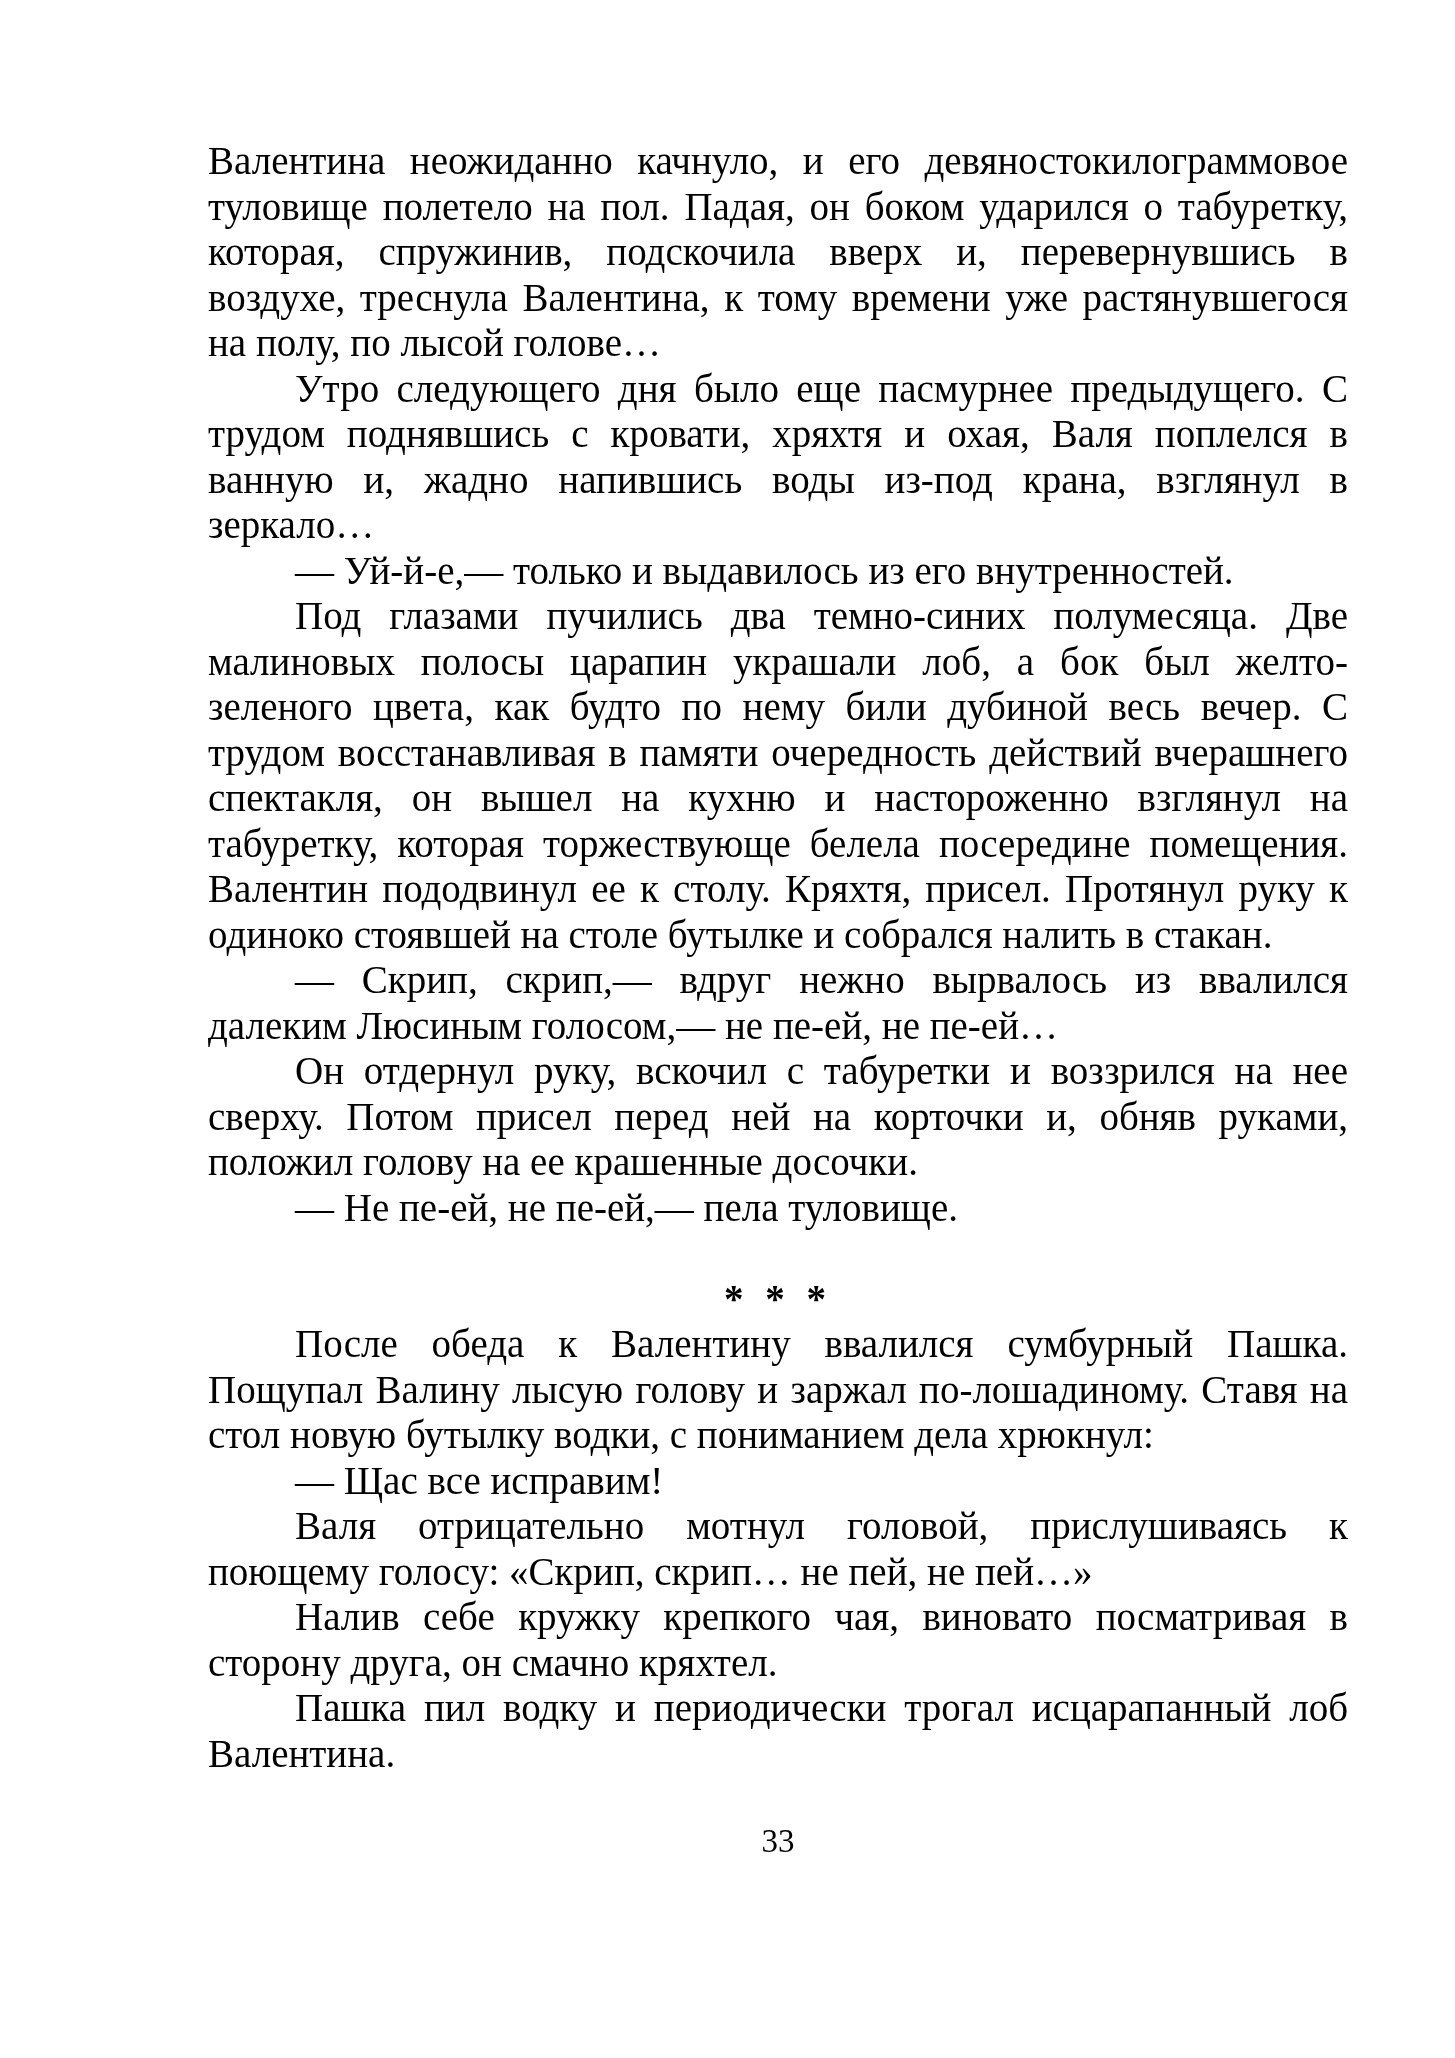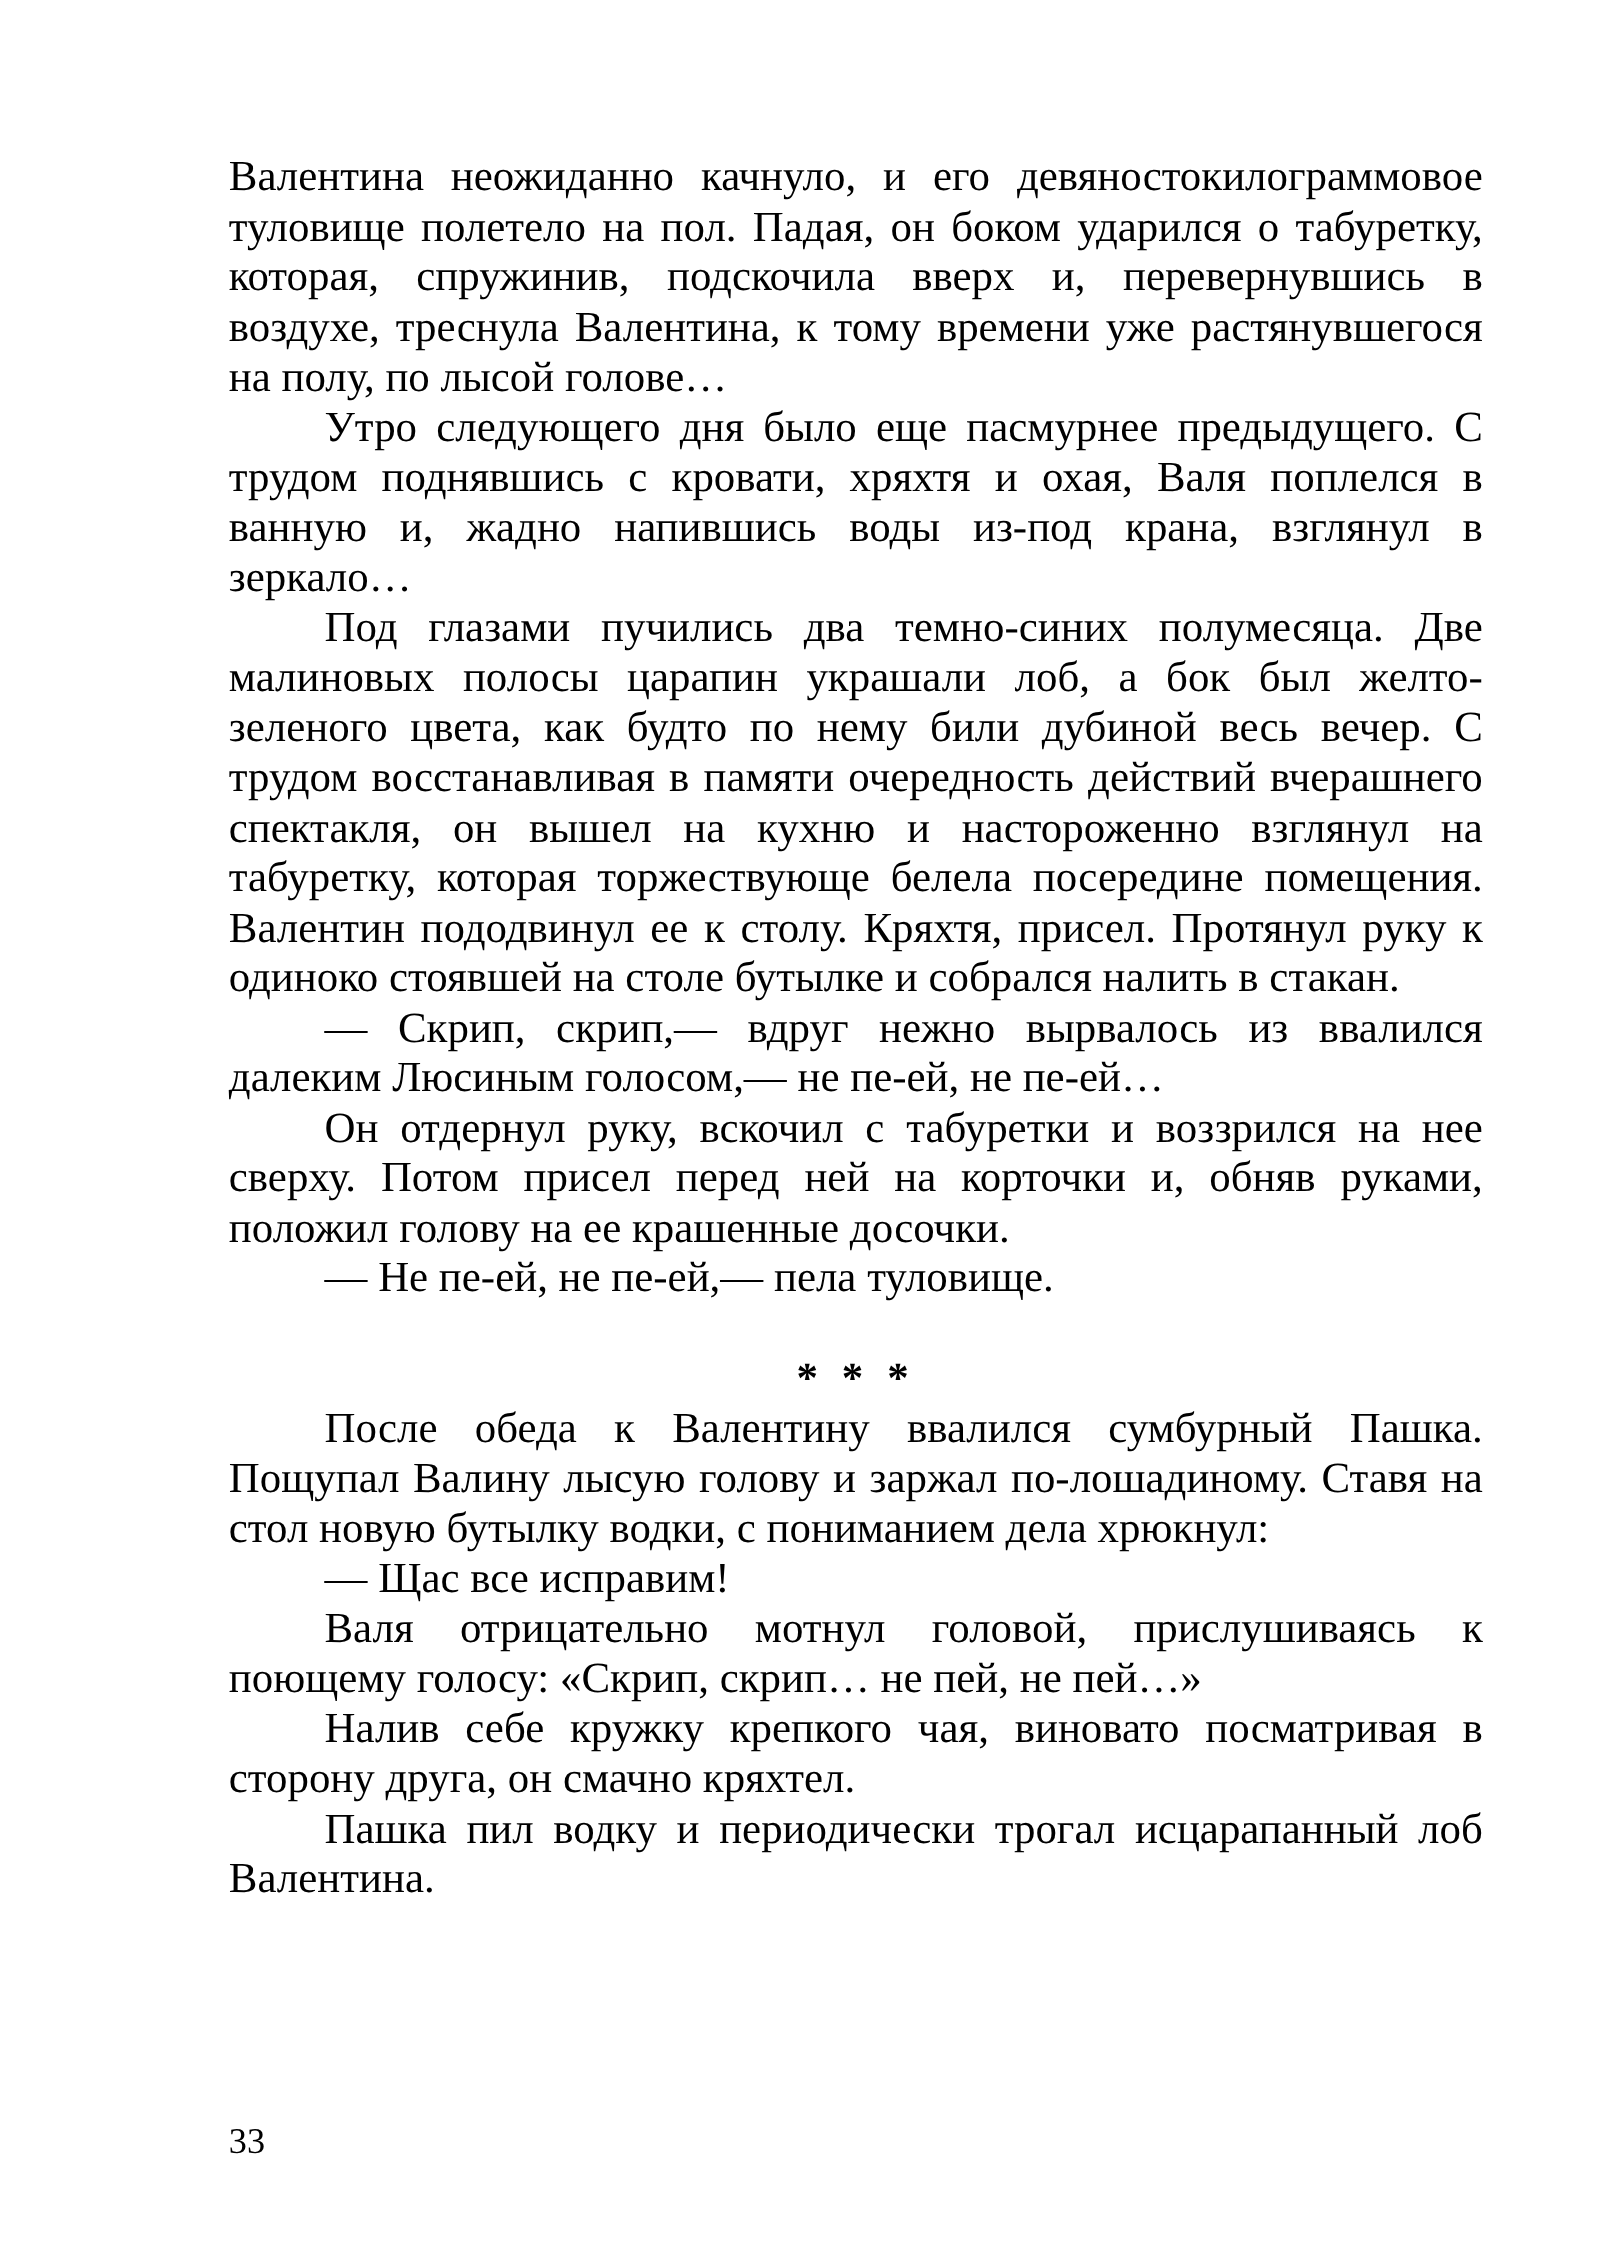--- a/index.html
+++ b/index.html
@@ -35,33 +35,35 @@
   p.separator {
     margin: 45.5px 0 0 0;
     text-align: center;
     text-indent: 0;
     font-weight: bold;
     letter-spacing: 6px;
   }
   .page-number {
     position: absolute;
     left: 208px;
-    top: 1928px;
+    top: 1822px;
     width: 1140px;
+    text-align: center;
     font-size: 33px;
     line-height: 38px;
   }
 </style>
 </head>
 <body>
 
 <div class="page">
   <div class="textcol">
     <p class="para no-indent">Валентина неожиданно качнуло, и его девяностокилограммовое туловище полетело на пол. Падая, он боком ударился о табуретку, которая, спружинив, подскочила вверх и, перевернувшись в воздухе, треснула Валентина, к тому времени уже растянувшегося на полу, по лысой голове…</p>
     <p class="para">Утро следующего дня было еще пасмурнее предыдущего. С трудом поднявшись с кровати, хряхтя и охая, Валя поплелся в ванную и, жадно напившись воды из-под крана, взглянул в зеркало…</p>
+    <p class="para">— Уй-й-е,— только и выдавилось из его внутренностей.</p>
     <p class="para">Под глазами пучились два темно-синих полумесяца. Две малиновых полосы царапин украшали лоб, а бок был желто-зеленого цвета, как будто по нему били дубиной весь вечер. С трудом восстанавливая в памяти очередность действий вчерашнего спектакля, он вышел на кухню и настороженно взглянул на табуретку, которая торжествующе белела посередине помещения. Валентин пододвинул ее к столу. Кряхтя, присел. Протянул руку к одиноко стоявшей на столе бутылке и собрался налить в стакан.</p>
     <p class="para">— Скрип, скрип,— вдруг нежно вырвалось из ввалился далеким Люсиным голосом,— не пе-ей, не пе-ей…</p>
     <p class="para">Он отдернул руку, вскочил с табуретки и воззрился на нее сверху. Потом присел перед ней на корточки и, обняв руками, положил голову на ее крашенные досочки.</p>
     <p class="para">— Не пе-ей, не пе-ей,— пела туловище.</p>
     <p class="separator">* * *</p>
     <p class="para">После обеда к Валентину ввалился сумбурный Пашка. Пощупал Валину лысую голову и заржал по-лошадиному. Ставя на стол новую бутылку водки, с пониманием дела хрюкнул:</p>
     <p class="para">— Щас все исправим!</p>
     <p class="para">Валя отрицательно мотнул головой, прислушиваясь к поющему голосу: «Скрип, скрип… не пей, не пей…»</p>
     <p class="para">Налив себе кружку крепкого чая, виновато посматривая в сторону друга, он смачно кряхтел.</p>
     <p class="para">Пашка пил водку и периодически трогал исцарапанный лоб Валентина.</p>

